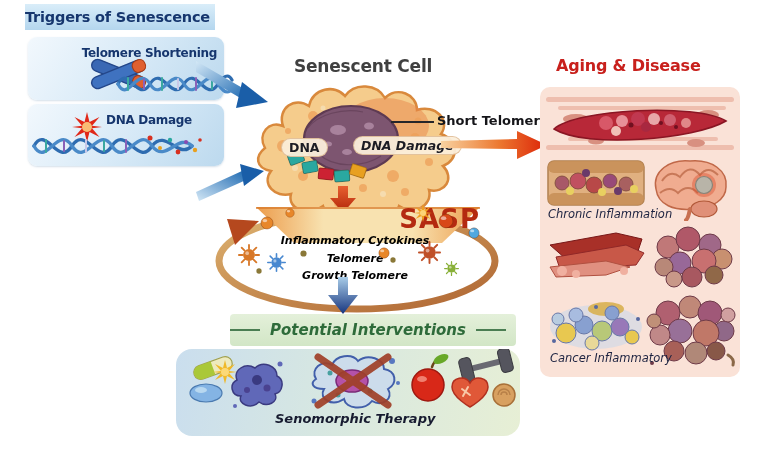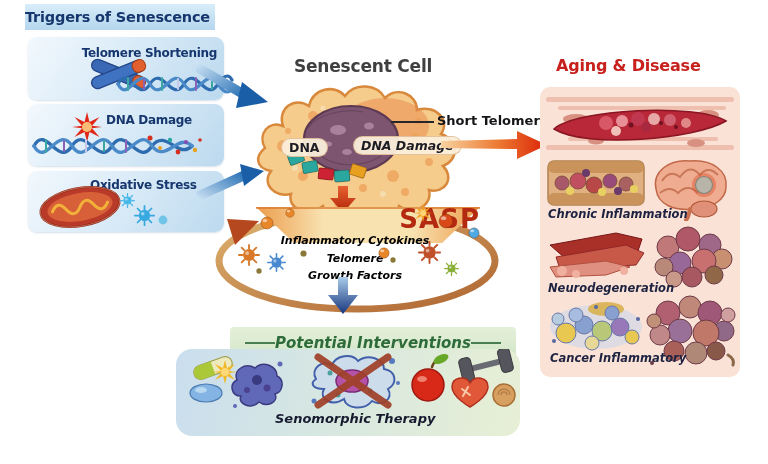--- a/index.html
+++ b/index.html
@@ -37,38 +37,38 @@
   .tel-line { left:391px; top:121px; width:43px; height:2px; background:#26262a; }
 
   .sasp-title { left:256px; top:204px; width:224px; text-align:right;
     color:#b42a10; font-weight:bold; font-size:26px; letter-spacing:1px; }
   .sasp-factors { left:245px; top:232px; width:220px; text-align:center;
     color:#000000; font-weight:bold; font-style:italic; font-size:11px; line-height:17.5px; }
 
   .green-band {
     left:230px; top:314px; width:286px; height:32px; border-radius:4px;
     background:linear-gradient(180deg,#e4f0da 0%,#d2e6c6 100%);
-    display:flex; align-items:center; justify-content:center; 
-    color:#2e6b3a; font-weight:bold; font-style:italic; font-size:15px;margin-top:13px;
+    display:flex; align-items:center; gap:10px;
+    color:#2e6b3a; font-weight:bold; font-style:italic; font-size:15px;
   }
   .dash { width:30px; height:2px; background:#4a7d52; }
 
   .interventions-panel {
     left:176px; top:349px; width:344px; height:87px; border-radius:16px;
     background:linear-gradient(100deg,#cadeee 0%,#d8e8e0 48%,#e7efd5 100%);
   }
   .iv-label { position:absolute; top:411px; text-align:center;
     color:#171b30; font-weight:bold; font-style:italic; font-size:13px; white-space:nowrap; }
 
   .aging-title { left:556px; top:56px; color:#c8201c; font-weight:bold; font-size:16px; letter-spacing:-0.2px; }
   .right-panel {
     left:540px; top:87px; width:200px; height:290px; border-radius:10px;
     background:#fae2d7;
   }
-  .rp-label { position:absolute; color:#1c2240; font-weight:bold; font-style:italic; font-size:11.5px; white-space:nowrap; }
+  .rp-label { position:absolute; color:#1c2240; font-weight:normal; font-style:italic; font-size:11.5px; white-space:nowrap; }
 
   
   .blk { position:absolute; width:16px; height:12px; border-radius:2px; border:1px solid rgba(60,30,10,0.35); }
 
   .particle { position:absolute; }
   svg { display:block; }
 </style>
 </head>
 <body>
 
@@ -152,38 +152,20 @@
           <circle cx="128" cy="18" r="2" fill="#e8a020"></circle>
         <circle cx="138" cy="10" r="2.2" fill="#2aa8a0"></circle>
           <circle cx="146" cy="22" r="2.4" fill="#d83020"></circle>
         <circle cx="154" cy="12" r="2" fill="#8a4ab0"></circle>
           <circle cx="163" cy="20" r="2.2" fill="#e8a020"></circle>
         <circle cx="168" cy="10" r="1.8" fill="#d83020"></circle>
       </g>
     </svg>
   </div>
 
-  <div class="abs trigger-row row3">
-    <span class="trigger-label" style="left:62px;top:7px;">Oxidative Stress</span>
-    <svg class="abs" style="left:8px;top:12px;transform:rotate(-10deg)" width="88" height="48" viewBox="0 0 88 48">
-      <ellipse cx="44" cy="24" rx="40" ry="19" fill="#b93a28" stroke="#8e2418" stroke-width="2"></ellipse>
-      <ellipse cx="44" cy="24" rx="33" ry="14" fill="#d86038"></ellipse>
-      <path d="M16,24 q7,-11 14,0 q7,11 14,0 q7,-11 14,0 q7,11 14,0" fill="none" stroke="#f2b23a" stroke-width="3" stroke-linecap="round"></path>
-      <ellipse cx="44" cy="24" rx="40" ry="19" fill="none" stroke="#e8a078" stroke-width="1" opacity="0.6"></ellipse>
-    </svg>
-    <svg class="particle" style="left:92px;top:22px;width:15px;height:15px;color:#48b8e8">
-        <use href="#sym-virus"></use>
-      </svg>
-    <svg class="particle" style="left:106px;top:34px;width:21px;height:21px;color:#38a8e0">
-        <use href="#sym-virus"></use>
-      </svg>
-    <svg class="particle" style="left:130px;top:44px;width:10px;height:10px;color:#70c4e8">
-        <use href="#sym-dot"></use>
-      </svg>
-  </div>
 
   <svg class="abs" style="left:196px;top:56px" width="74" height="64" viewBox="0 0 74 64">
     <defs>
         <linearGradient id="gb1" x1="0" y1="0" x2="1" y2="1">
       <stop offset="0" stop-color="#d4e8f6"></stop>
           <stop offset="1" stop-color="#1f6ab2"></stop>
         </linearGradient>
       </defs>
     <polygon points="0,5 50,34 46,43 0,16" fill="url(#gb1)"></polygon>
     <polygon points="46,26 72,46 40,52" fill="#1a5ea8"></polygon>
@@ -294,21 +276,21 @@
         </linearGradient>
       </defs>
     <polygon points="0,0 224,0 186,36 38,36" fill="url(#gt)"></polygon>
     <line x1="0" y1="1" x2="224" y2="1" stroke="#d87828" stroke-width="2" opacity="0.7"></line>
   </svg>
 
   <div class="abs sasp-title">SASP</div>
   <div class="abs sasp-factors">
     <div>Inflammatory Cytokines</div>
     <div>Telomere</div>
-    <div>Growth Factors</div>
+    <div>Growth Telomere</div>
   </div>
 
   <svg class="particle" style="left:260px;top:216px;width:14px;height:14px;color:#e8872a">
       <use href="#sym-ball"></use>
     </svg>
   <svg class="particle" style="left:285px;top:208px;width:10px;height:10px;color:#e8872a">
       <use href="#sym-ball"></use>
     </svg>
   <svg class="particle" style="left:414px;top:204px;width:18px;height:18px;color:#f0a020">
       <use href="#sym-sun"></use>
@@ -502,21 +484,20 @@
           <circle cx="74" cy="36" r="10" fill="#c89070"></circle>
         <circle cx="56" cy="38" r="12" fill="#c87070"></circle>
           <circle cx="32" cy="40" r="11" fill="#986898"></circle>
         <circle cx="16" cy="44" r="9" fill="#b88878"></circle>
           <circle cx="44" cy="54" r="10" fill="#a85860"></circle>
         <circle cx="66" cy="52" r="9" fill="#906848"></circle>
           <circle cx="26" cy="56" r="8" fill="#c89888"></circle>
       </g>
     </svg>
 
-    <div class="rp-label" style="left:8px;top:194px">Neurodegeneration</div>
 
     <svg class="abs" style="left:6px;top:212px" width="100" height="52" viewBox="0 0 100 52">
       <ellipse cx="50" cy="28" rx="46" ry="22" fill="#ccd8ea" opacity="0.6"></ellipse>
       <ellipse cx="60" cy="10" rx="18" ry="7" fill="#d8b050" opacity="0.9"></ellipse>
       <g stroke="#6878a8" stroke-width="1">
         <circle cx="20" cy="34" r="10" fill="#e8c850"></circle>
           <circle cx="38" cy="26" r="9" fill="#88a0d0"></circle>
         <circle cx="56" cy="32" r="10" fill="#b8c878"></circle>
           <circle cx="74" cy="28" r="9" fill="#9878b8"></circle>
         <circle cx="30" cy="16" r="7" fill="#a8bce0"></circle>

